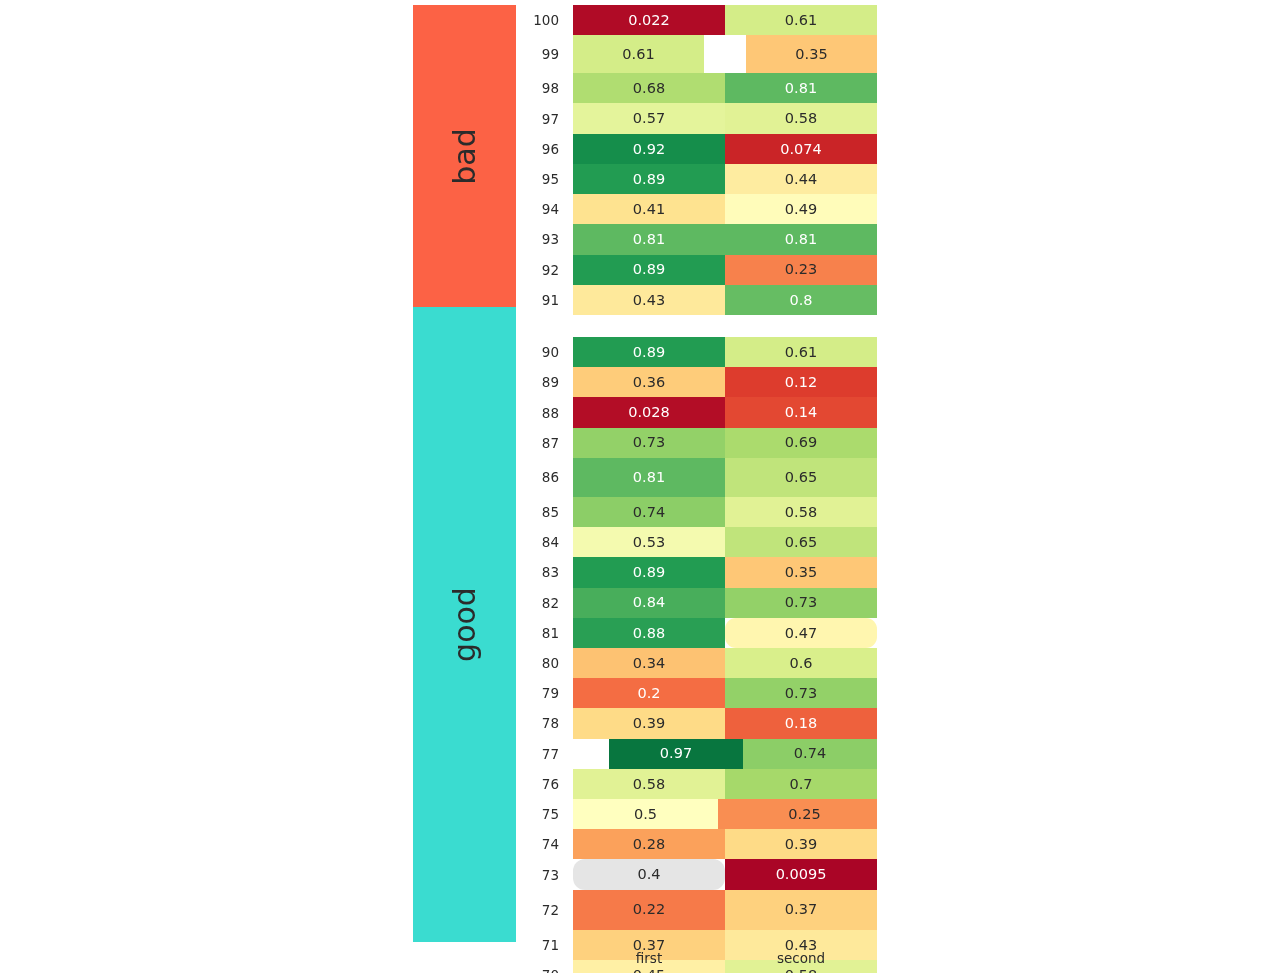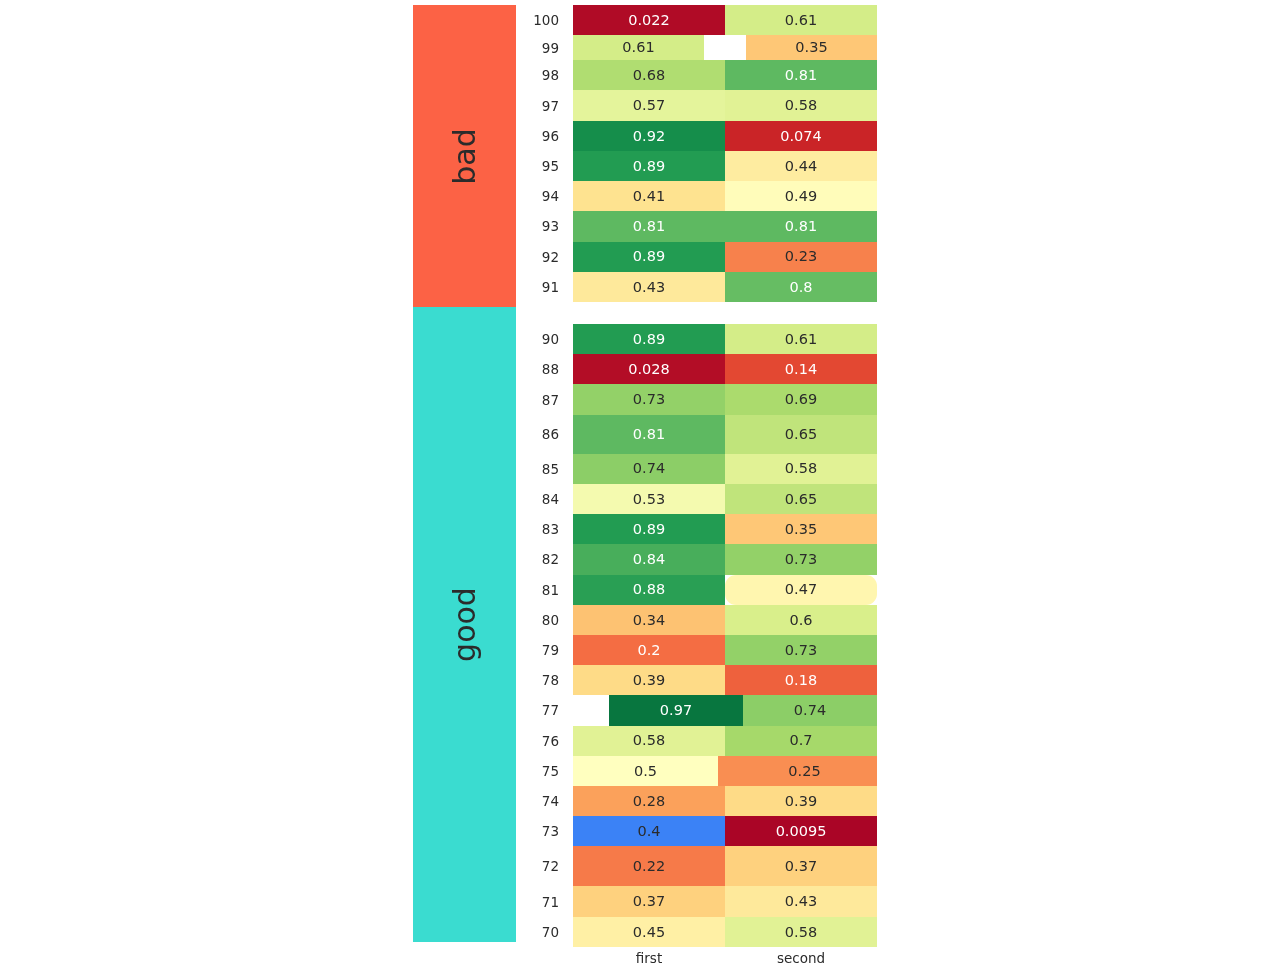--- a/index.html
+++ b/index.html
@@ -94,21 +94,21 @@
         <div class="group-label">good</div>
       </div>
     </div>
 
   <div class="heat" id="heat">
       <div class="row" style="height: 30.2258px;">
         <div class="ylabel">100</div>
         <div class="cell light" style="background: rgb(176, 11, 38);">0.022</div>
         <div class="cell" style="background: rgb(212, 237, 136);">0.61</div>
       </div>
-      <div class="row" style="height: 25px; gap: 42px;">
+      <div class="row" style="height: 38px; gap: 42px;">
         <div class="ylabel">99</div>
         <div class="cell" style="background: rgb(212, 237, 136);">0.61</div>
         <div class="cell" style="background: rgb(254, 199, 118);">0.35</div>
       </div>
       <div class="row" style="height: 30.2258px;">
         <div class="ylabel">98</div>
         <div class="cell" style="background: rgb(176, 221, 113);">0.68</div>
         <div class="cell light" style="background: rgb(94, 185, 97);">0.81</div>
       </div>
       <div class="row" style="height: 30.2258px;">
@@ -145,20 +145,25 @@
         <div class="ylabel">91</div>
         <div class="cell" style="background: rgb(254, 233, 155);">0.43</div>
         <div class="cell light" style="background: rgb(102, 189, 99);">0.8</div>
       </div>
       <div class="row" style="height: 30.2258px; margin-top: 22px;">
         <div class="ylabel">90</div>
         <div class="cell light" style="background: rgb(34, 156, 82);">0.89</div>
         <div class="cell" style="background: rgb(212, 237, 136);">0.61</div>
       </div>
       <div class="row" style="height: 30.2258px;">
+        <div class="ylabel">89</div>
+        <div class="cell" style="background: rgb(254, 204, 122);">0.36</div>
+        <div class="cell light" style="background: rgb(221, 60, 45);">0.12</div>
+      </div>
+      <div class="row" style="height: 30.2258px;">
         <div class="ylabel">88</div>
         <div class="cell light" style="background: rgb(179, 13, 38);">0.028</div>
         <div class="cell light" style="background: rgb(227, 72, 50);">0.14</div>
       </div>
       <div class="row" style="height: 30.2258px;">
         <div class="ylabel">87</div>
         <div class="cell" style="background: rgb(147, 209, 104);">0.73</div>
         <div class="cell" style="background: rgb(171, 219, 109);">0.69</div>
       </div>
       <div class="row" style="height: 39px;">
@@ -221,21 +226,21 @@
         <div class="cell" style="background: rgb(255, 255, 191);">0.5</div>
         <div class="cell" style="background: rgb(249, 142, 82); padding-left: 14px;">0.25</div>
       </div>
       <div class="row" style="height: 30.2258px;">
         <div class="ylabel">74</div>
         <div class="cell" style="background: rgb(251, 161, 91);">0.28</div>
         <div class="cell" style="background: rgb(254, 219, 135);">0.39</div>
       </div>
       <div class="row" style="height: 30.2258px;">
         <div class="ylabel">73</div>
-        <div class="cell" style="background: #3b82f6;">0.4</div>
+        <div class="cell" style="background: #e5e5e5; border-radius: 12px;">0.4</div>
         <div class="cell light" style="background: rgb(170, 5, 38);">0.0095</div>
       </div>
       <div class="row" style="height: 40px;">
         <div class="ylabel">72</div>
         <div class="cell" style="background: rgb(246, 122, 73);">0.22</div>
         <div class="cell" style="background: rgb(254, 209, 126);">0.37</div>
       </div>
       <div class="row" style="height: 30.2258px;">
         <div class="ylabel">71</div>
         <div class="cell" style="background: rgb(254, 209, 126);">0.37</div>

